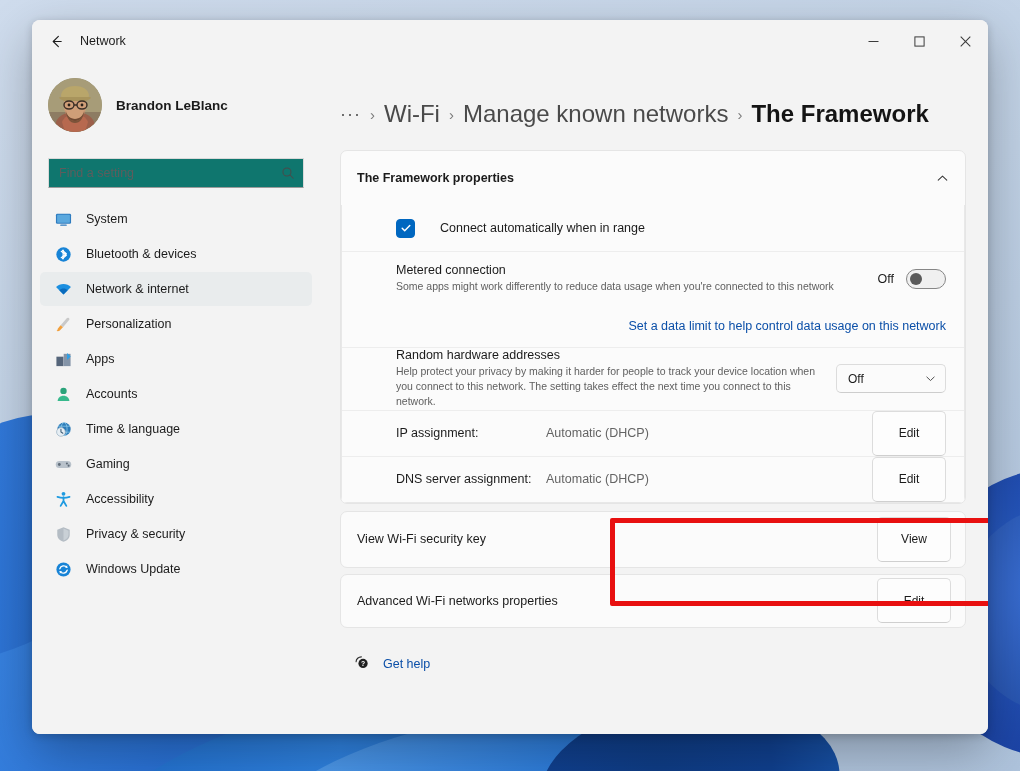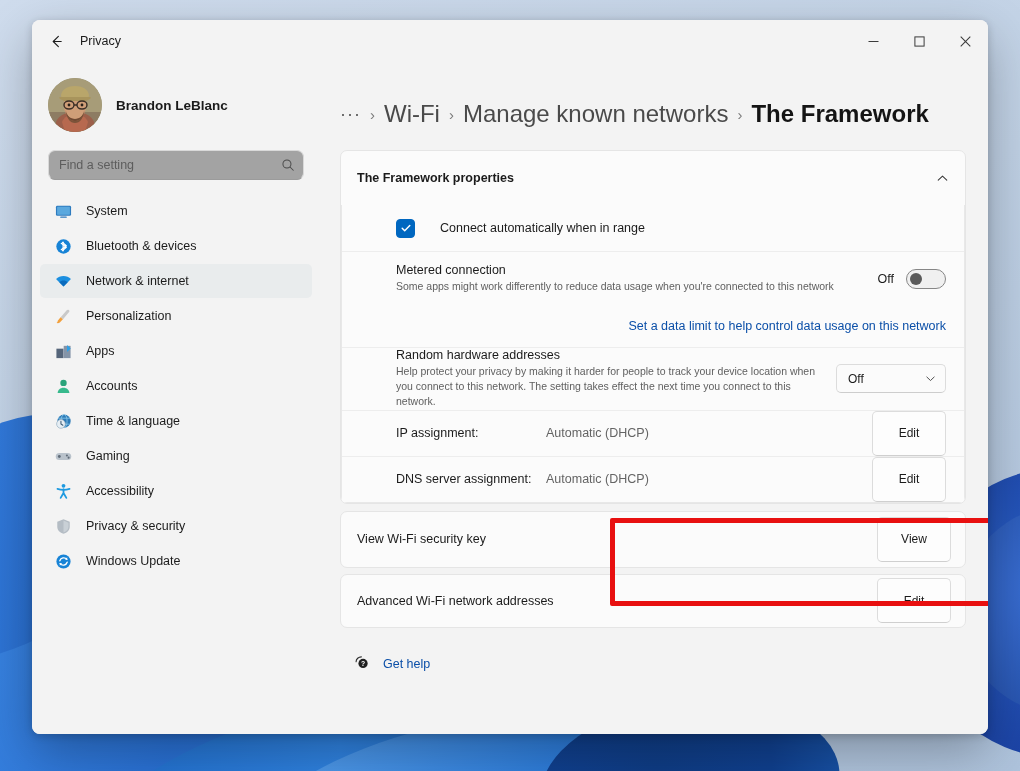--- a/index.html
+++ b/index.html
@@ -119,25 +119,26 @@
     width: 54px; height: 54px; border-radius: 50%;
     overflow: hidden; flex: 0 0 54px;
     background: #9a9478;
     position: relative;
   }
   .avatar svg { display: block; width: 100%; height: 100%; }
   .profile-name { font-size: 13.5px; font-weight: bold; color: #1b1b1b; }
 
   .search-wrap { padding: 12px 8px 10px 8px; }
   .search-box {
-    height: 30px; background: #a3a3a3;
+    height: 30px; background: #0f766e;
     border: 1px solid #d9d9d9; border-bottom-color: #9b9b9b;
-    border-radius: 7px;
+    border-radius: 0;
     display: flex; align-items: center;
     padding: 0 8px 0 10px;
+    margin-top: 8px;
   }
   .search-box input {
     flex: 1 1 auto; border: none; outline: none; background: transparent;
     font-family: "Liberation Sans", sans-serif;
     font-size: 12.5px; color: #1b1b1b;
   }
   .search-box input::placeholder { color: #5d5d5d; }
   .search-icon { color: #4a4a4a; display: flex; }
 
   .navlist { padding-top: 4px; overflow: hidden; }
@@ -295,21 +296,21 @@
 
 <div id="settings-window">
 
   <div id="titlebar">
     <div class="back-btn">
       <svg width="15" height="15" viewBox="0 0 16 16" fill="none">
         <path d="M10 2.5 4.5 8 10 13.5" stroke="#1b1b1b" stroke-width="1.2" stroke-linecap="round" stroke-linejoin="round"></path>
         <path d="M4.7 8H13" stroke="#1b1b1b" stroke-width="1.2" stroke-linecap="round"></path>
       </svg>
     </div>
-    <div class="title-text">Privacy</div>
+    <div class="title-text">Network</div>
     <div class="win-controls">
       <div class="win-btn">
         <svg width="11" height="11" viewBox="0 0 11 11">
           <rect x="0.5" y="5" width="10" height="1" fill="#3b3b3b"></rect>
         </svg>
       </div>
       <div class="win-btn">
         <svg width="11" height="11" viewBox="0 0 11 11">
           <rect x="0.9" y="0.9" width="9.2" height="9.2" fill="none" stroke="#3b3b3b" stroke-width="1"></rect>
         </svg>
@@ -584,21 +585,21 @@
         <div class="row" style="min-height:55px;padding-left:16px;padding-right:14px">
           <span class="row-title">View Wi-Fi security key</span>
           <span class="row-right">
             <button class="btn">View</button>
           </span>
         </div>
       </div>
 
       <div class="card" style="margin-top:6px">
         <div class="row" style="min-height:52px;padding-left:16px;padding-right:14px">
-          <span class="row-title">Advanced Wi-Fi network addresses</span>
+          <span class="row-title">Advanced Wi-Fi networks properties</span>
           <span class="row-right">
             <button class="btn">Edit</button>
           </span>
         </div>
       </div>
 
       <div class="gethelp">
         <span>
           <svg width="17" height="17" viewBox="0 0 18 18" fill="none">
             <path d="M2.2 8.2c0-3 2.6-5.2 5.6-5.2" stroke="#2b2b2b" stroke-width="1.15" stroke-linecap="round"></path>

